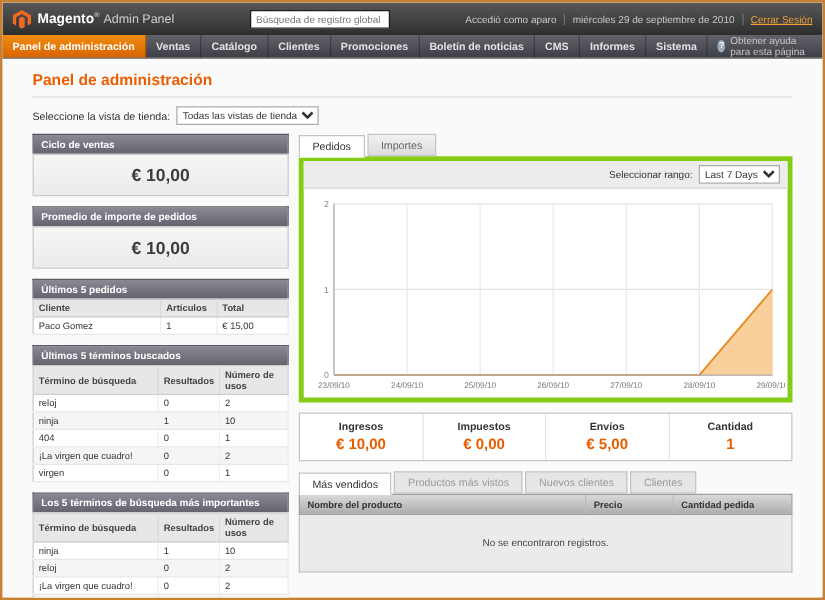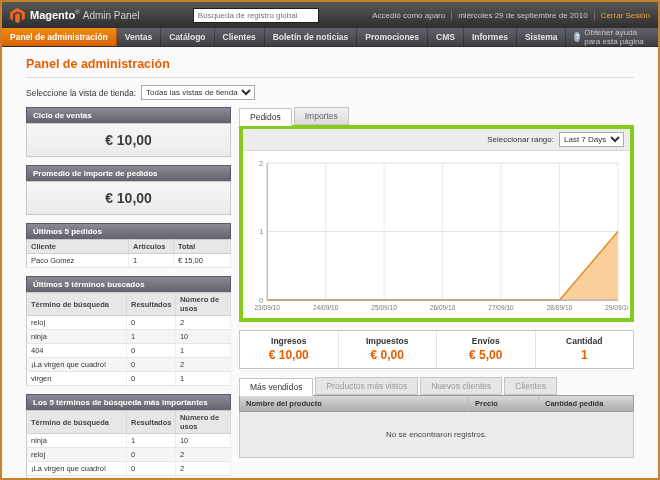--- a/index.html
+++ b/index.html
@@ -7,24 +7,24 @@
   body{font-family:"Liberation Sans",sans-serif;background:#fff}
   .page{width:660px;height:480px;border:2px solid #c8812e;background:#fafafa;overflow:hidden;display:flex;flex-direction:column}
 
   
   .topbar{height:26px;flex:0 0 26px;background:linear-gradient(#585858,#2e2e2e);display:flex;align-items:center;padding:0 8px;gap:8px}
   .logo{display:flex;align-items:center;gap:5px;color:#fff}
   .logo-text{font-size:11px;color:#fff;white-space:nowrap}
   .logo-text b{font-weight:bold}
   .logo-mark{font-size:6px;color:#ddd;vertical-align:super}
   .logo-sub{font-weight:normal;color:#cfcfcf;font-size:10px}
-  .global-search{margin-left:auto;margin-right:auto;width:126px;height:15px;border:1px solid #1e1e1e;font-size:8px;padding:0 4px;color:#555;background:#fff}
+  .global-search{margin-left:auto;margin-right:auto;width:112px;height:15px;border:1px solid #1e1e1e;font-size:8px;padding:0 4px;color:#555;background:#fff}
   .session{display:flex;align-items:flex-start;gap:6px;font-size:8px;color:#c9c9c9;white-space:nowrap}
   .sep{display:inline-block;width:0;height:9px;border-left:1px solid #6d6d6d}
-  .logout{color:#f2a33c;cursor:pointer}
+  .logout{color:#f2a33c;text-decoration:underline;cursor:pointer}
 
   
   .mainnav{height:19px;flex:0 0 19px;background:linear-gradient(#62626b,#3e3e46);display:flex;align-items:stretch;border-bottom:1px solid #2c2c31}
   .nav-item{display:flex;align-items:center;padding:0 8px;font-size:8.5px;font-weight:bold;color:#e3e3e3;text-decoration:none;border-right:1px solid rgba(0,0,0,.28);white-space:nowrap;cursor:pointer}
   .nav-item.active{background:linear-gradient(#f28c10,#d86402);color:#fff}
   .help{margin-left:auto;display:flex;align-items:center;gap:4px;padding:0 8px;font-size:8px;color:#c6c6c6;cursor:pointer}
   .help-icon{width:10px;height:10px;border-radius:50%;background:#9dabc0;color:#fff;font-size:7px;font-weight:bold;line-height:10px;text-align:center;display:inline-block}
 
   
   .content{flex:1;padding:6px 24px 0;background:#fafafa;overflow:hidden}
@@ -93,22 +93,22 @@
       <span class="sep"></span>
       <a class="logout">Cerrar Sesión</a>
     </div>
   </header>
 
   <nav class="mainnav">
     <a class="nav-item active">Panel de administración</a>
     <a class="nav-item">Ventas</a>
     <a class="nav-item">Catálogo</a>
     <a class="nav-item">Clientes</a>
+    <a class="nav-item">Promociones</a>
     <a class="nav-item">Boletín de noticias</a>
-    <a class="nav-item">Promociones</a>
     <a class="nav-item">CMS</a>
     <a class="nav-item">Informes</a>
     <a class="nav-item">Sistema</a>
     <div class="help">
       <span class="help-icon">?</span>
       <span>Obtener ayuda para esta página</span>
     </div>
   </nav>
 
   <div class="content">

